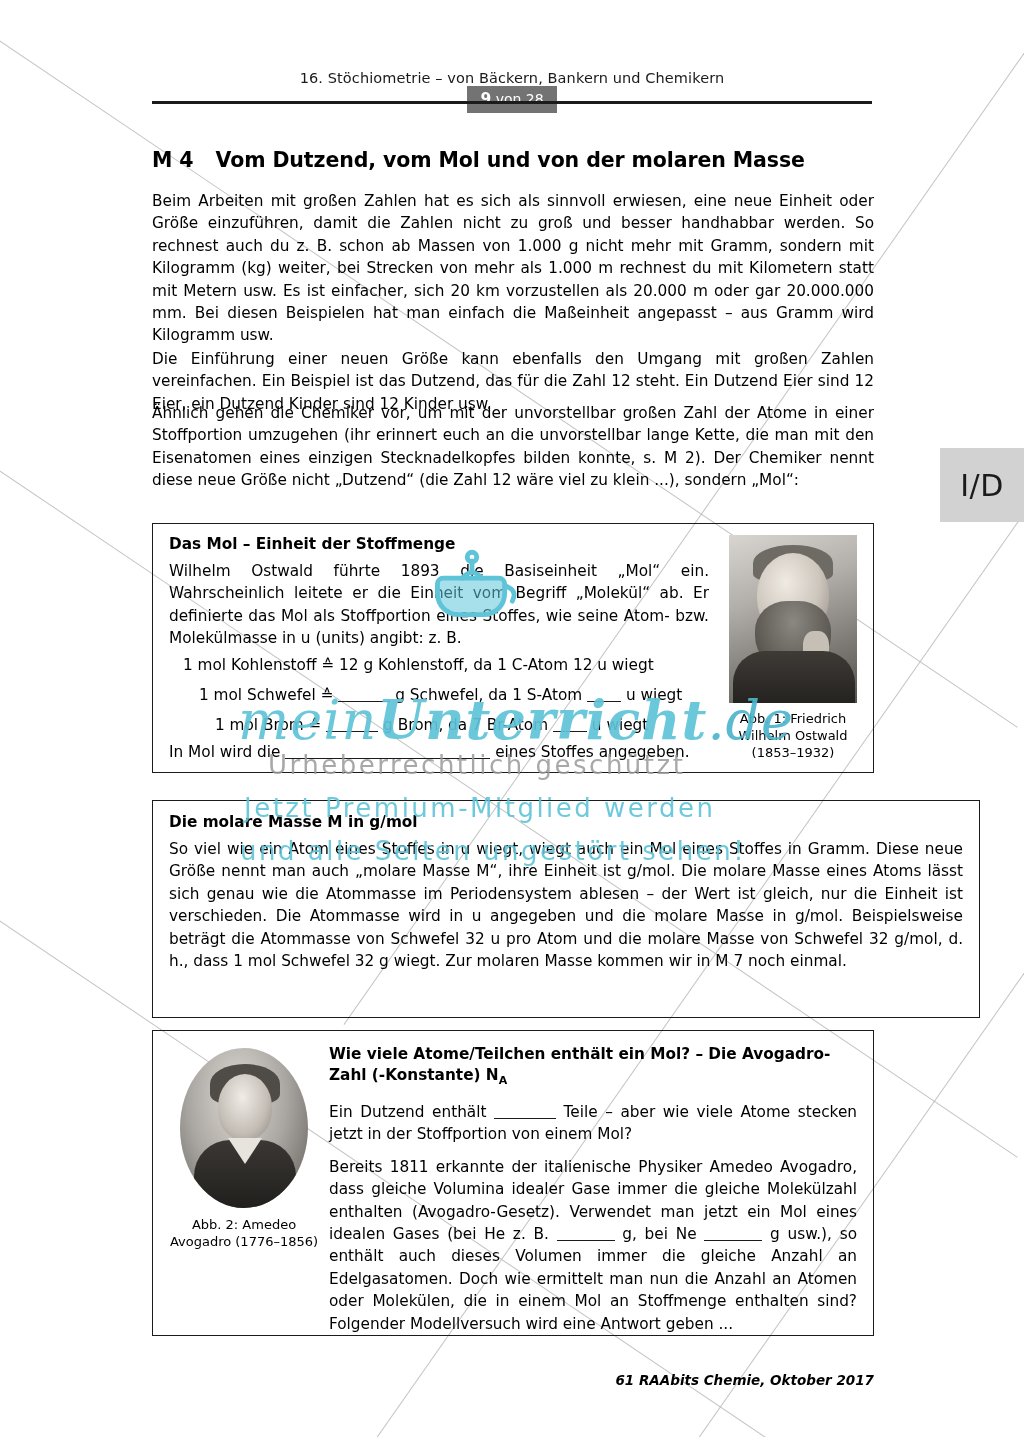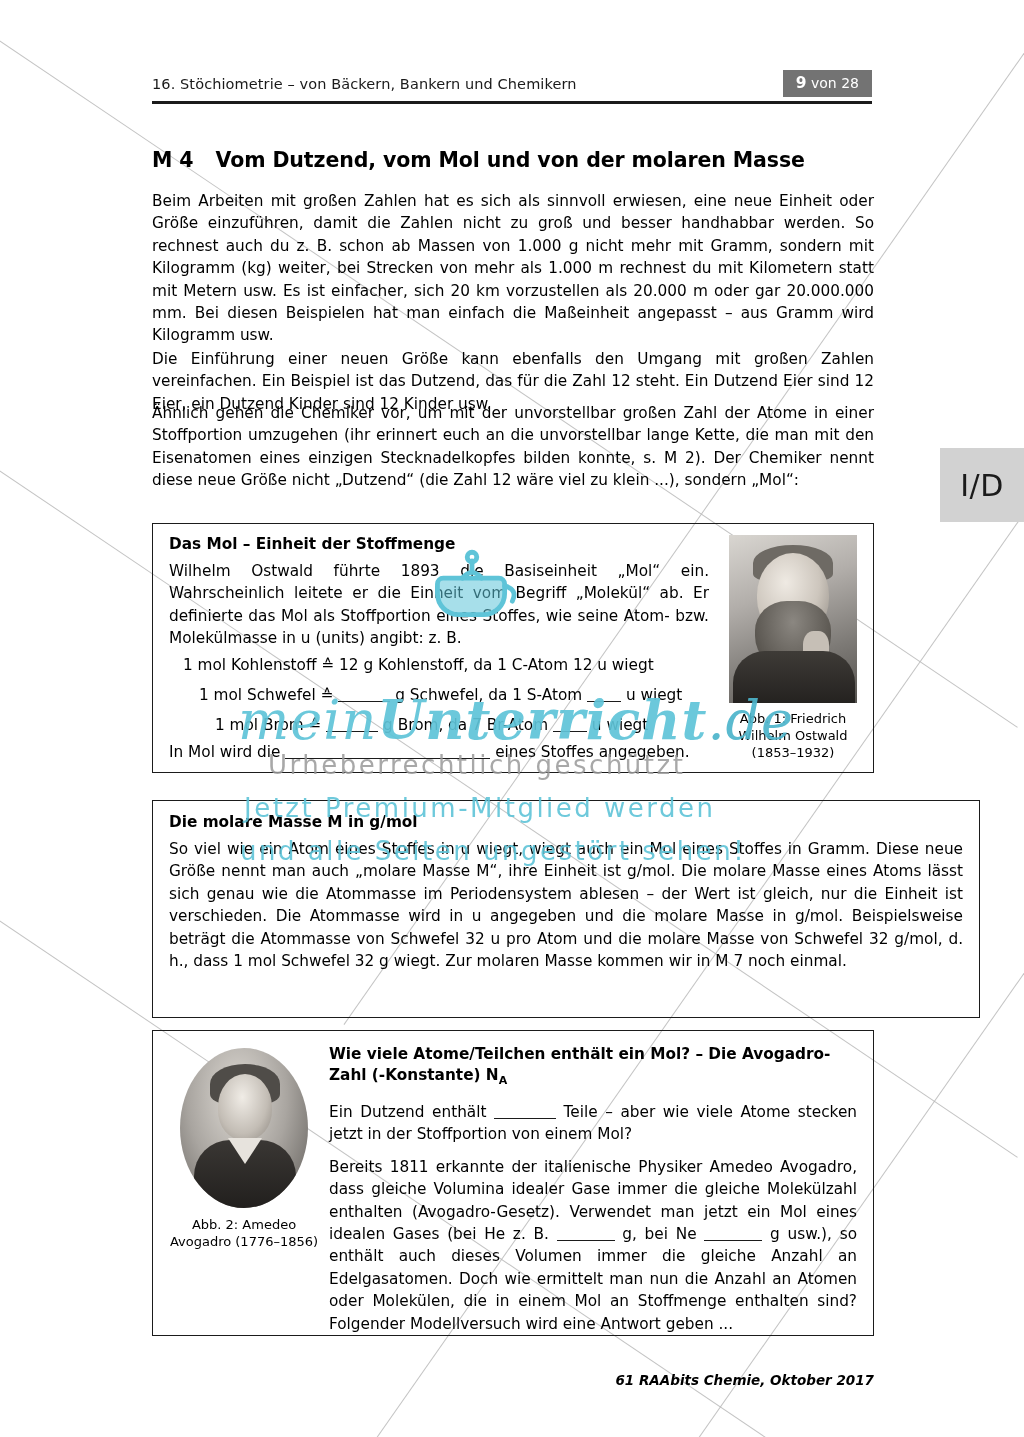--- a/index.html
+++ b/index.html
@@ -32,21 +32,22 @@
     pointer-events: none;
   }
 
   
   .header {
     position: absolute;
     left: 152px; top: 70px;
     width: 720px;
     display: flex;
     align-items: center;
-    justify-content: space-between;
+    justify-content: flex-start;
+    flex-direction: column;
   }
   .header-title {
     font-size: 14.5px;
     color: #1a1a1a;
     letter-spacing: .1px;
   }
   .page-badge {
     background: #737373;
     color: #ffffff;
     font-size: 14px;

